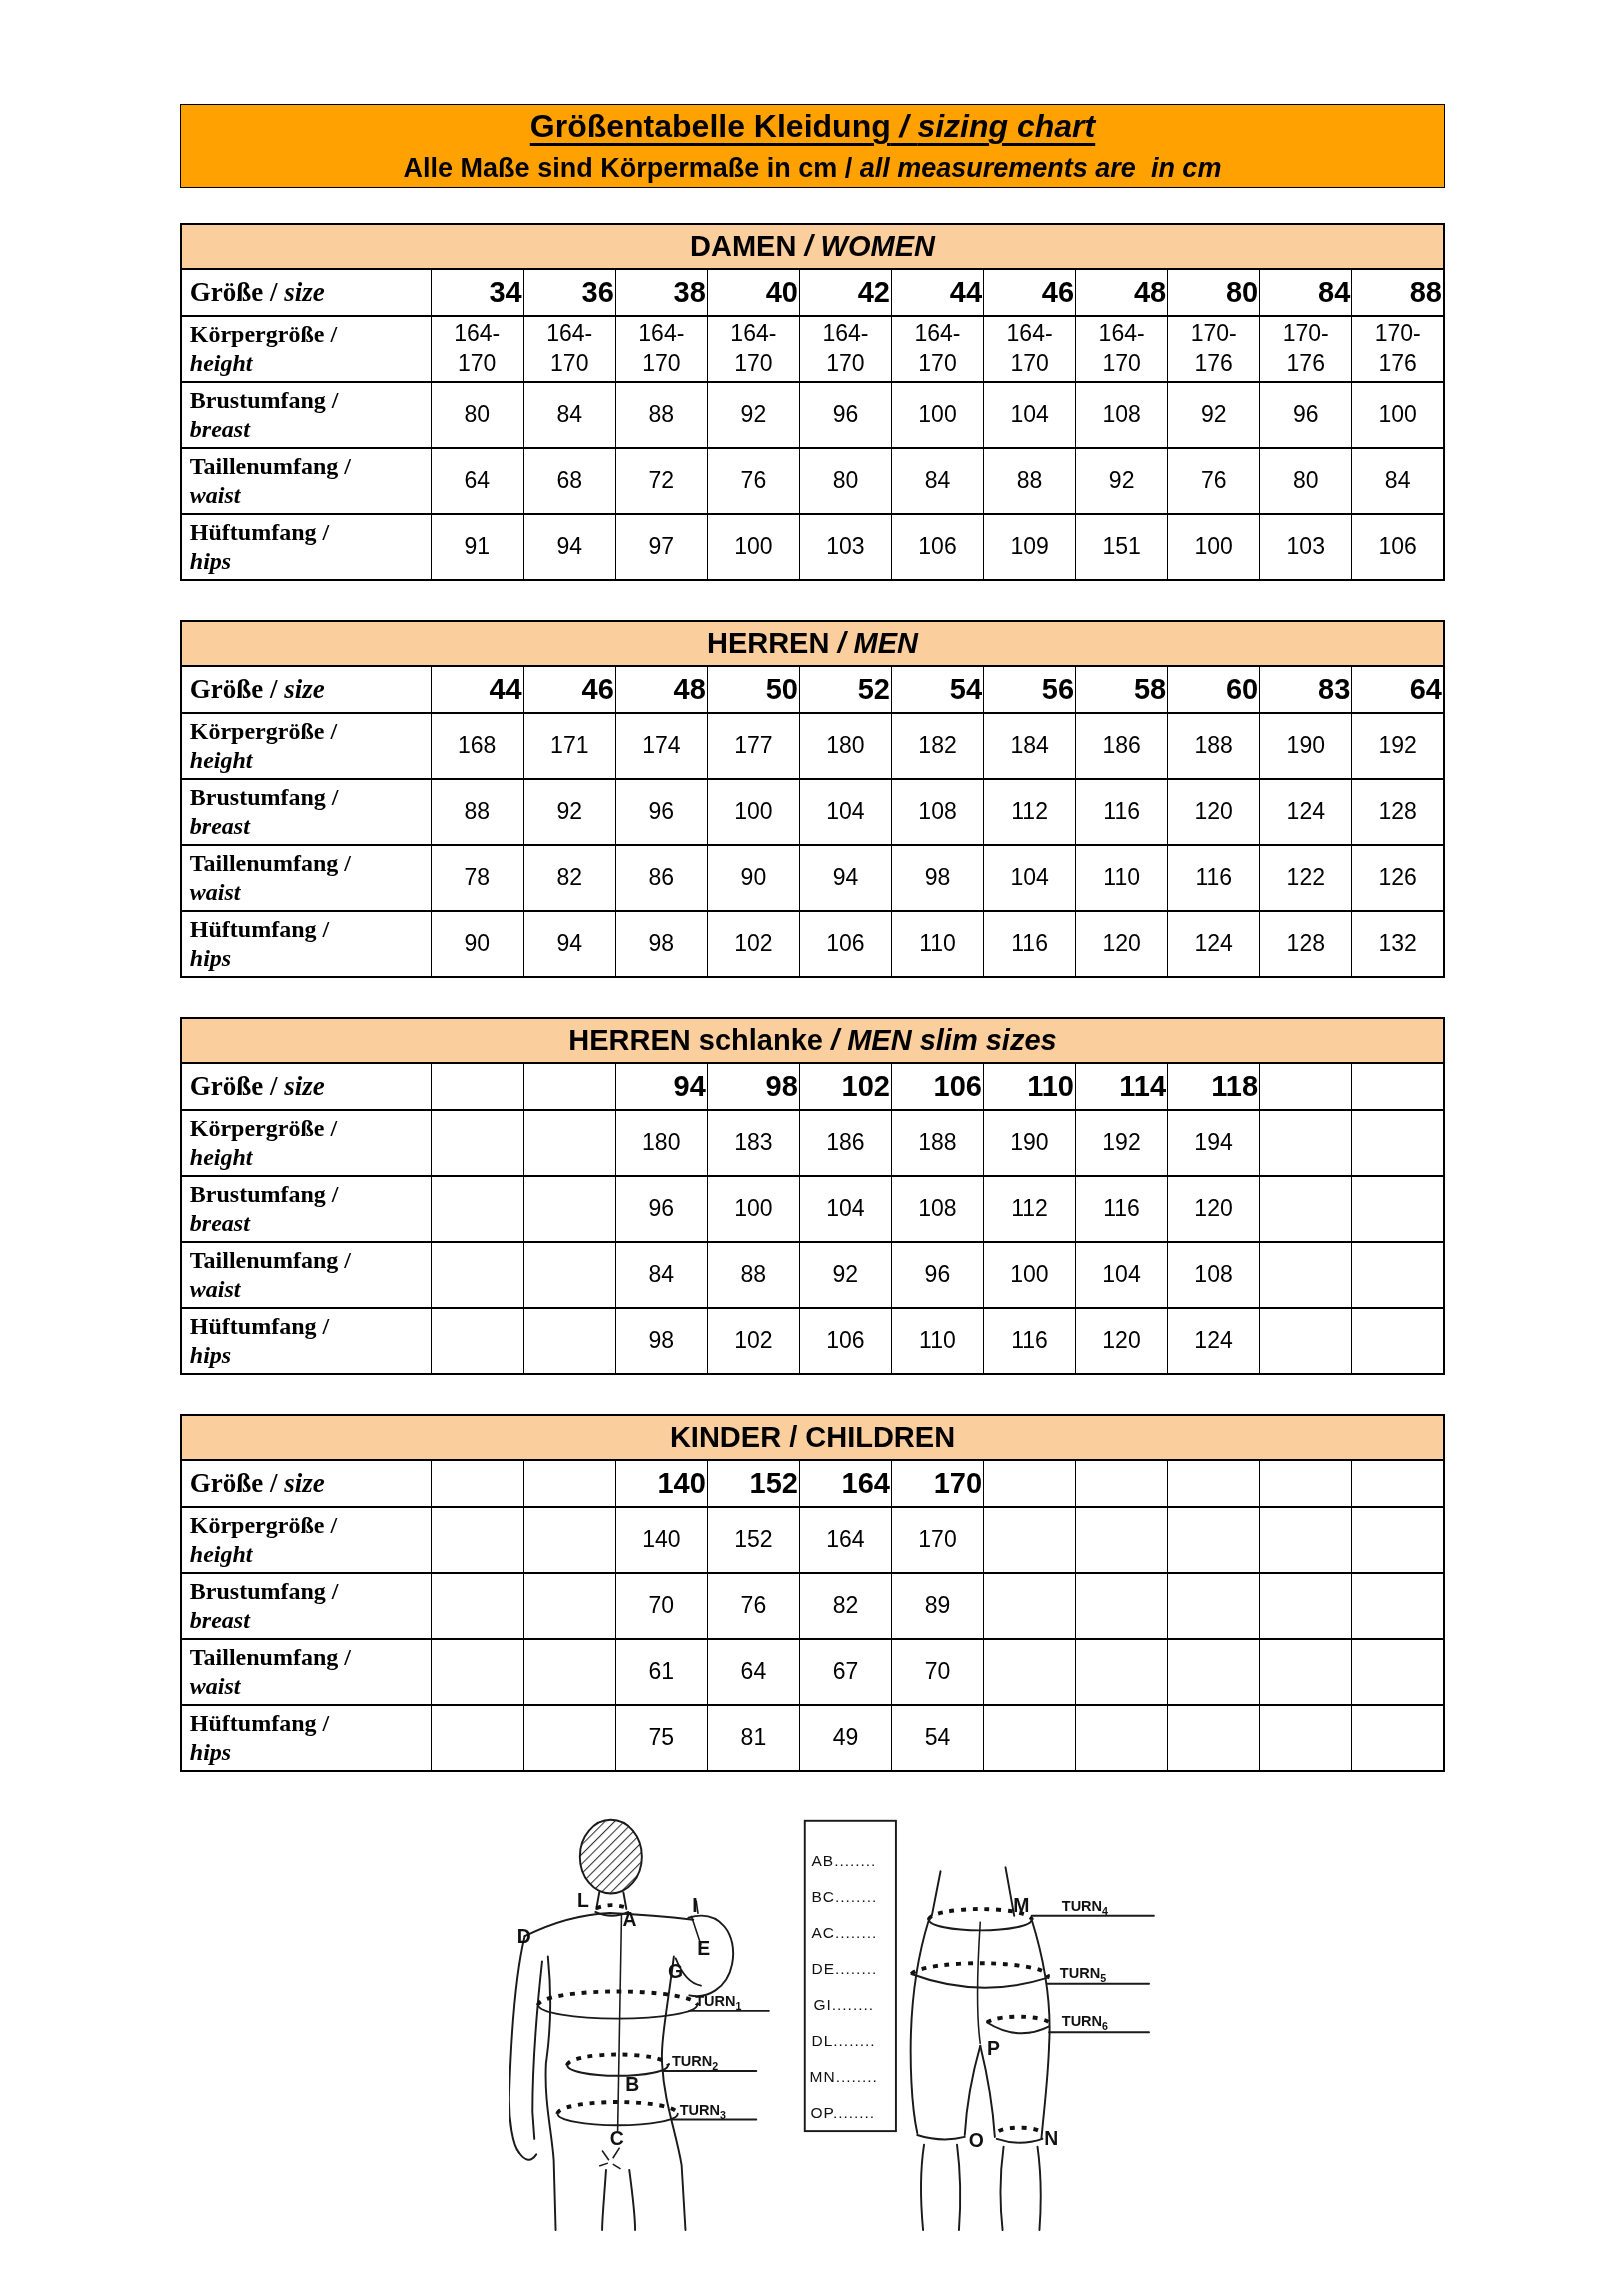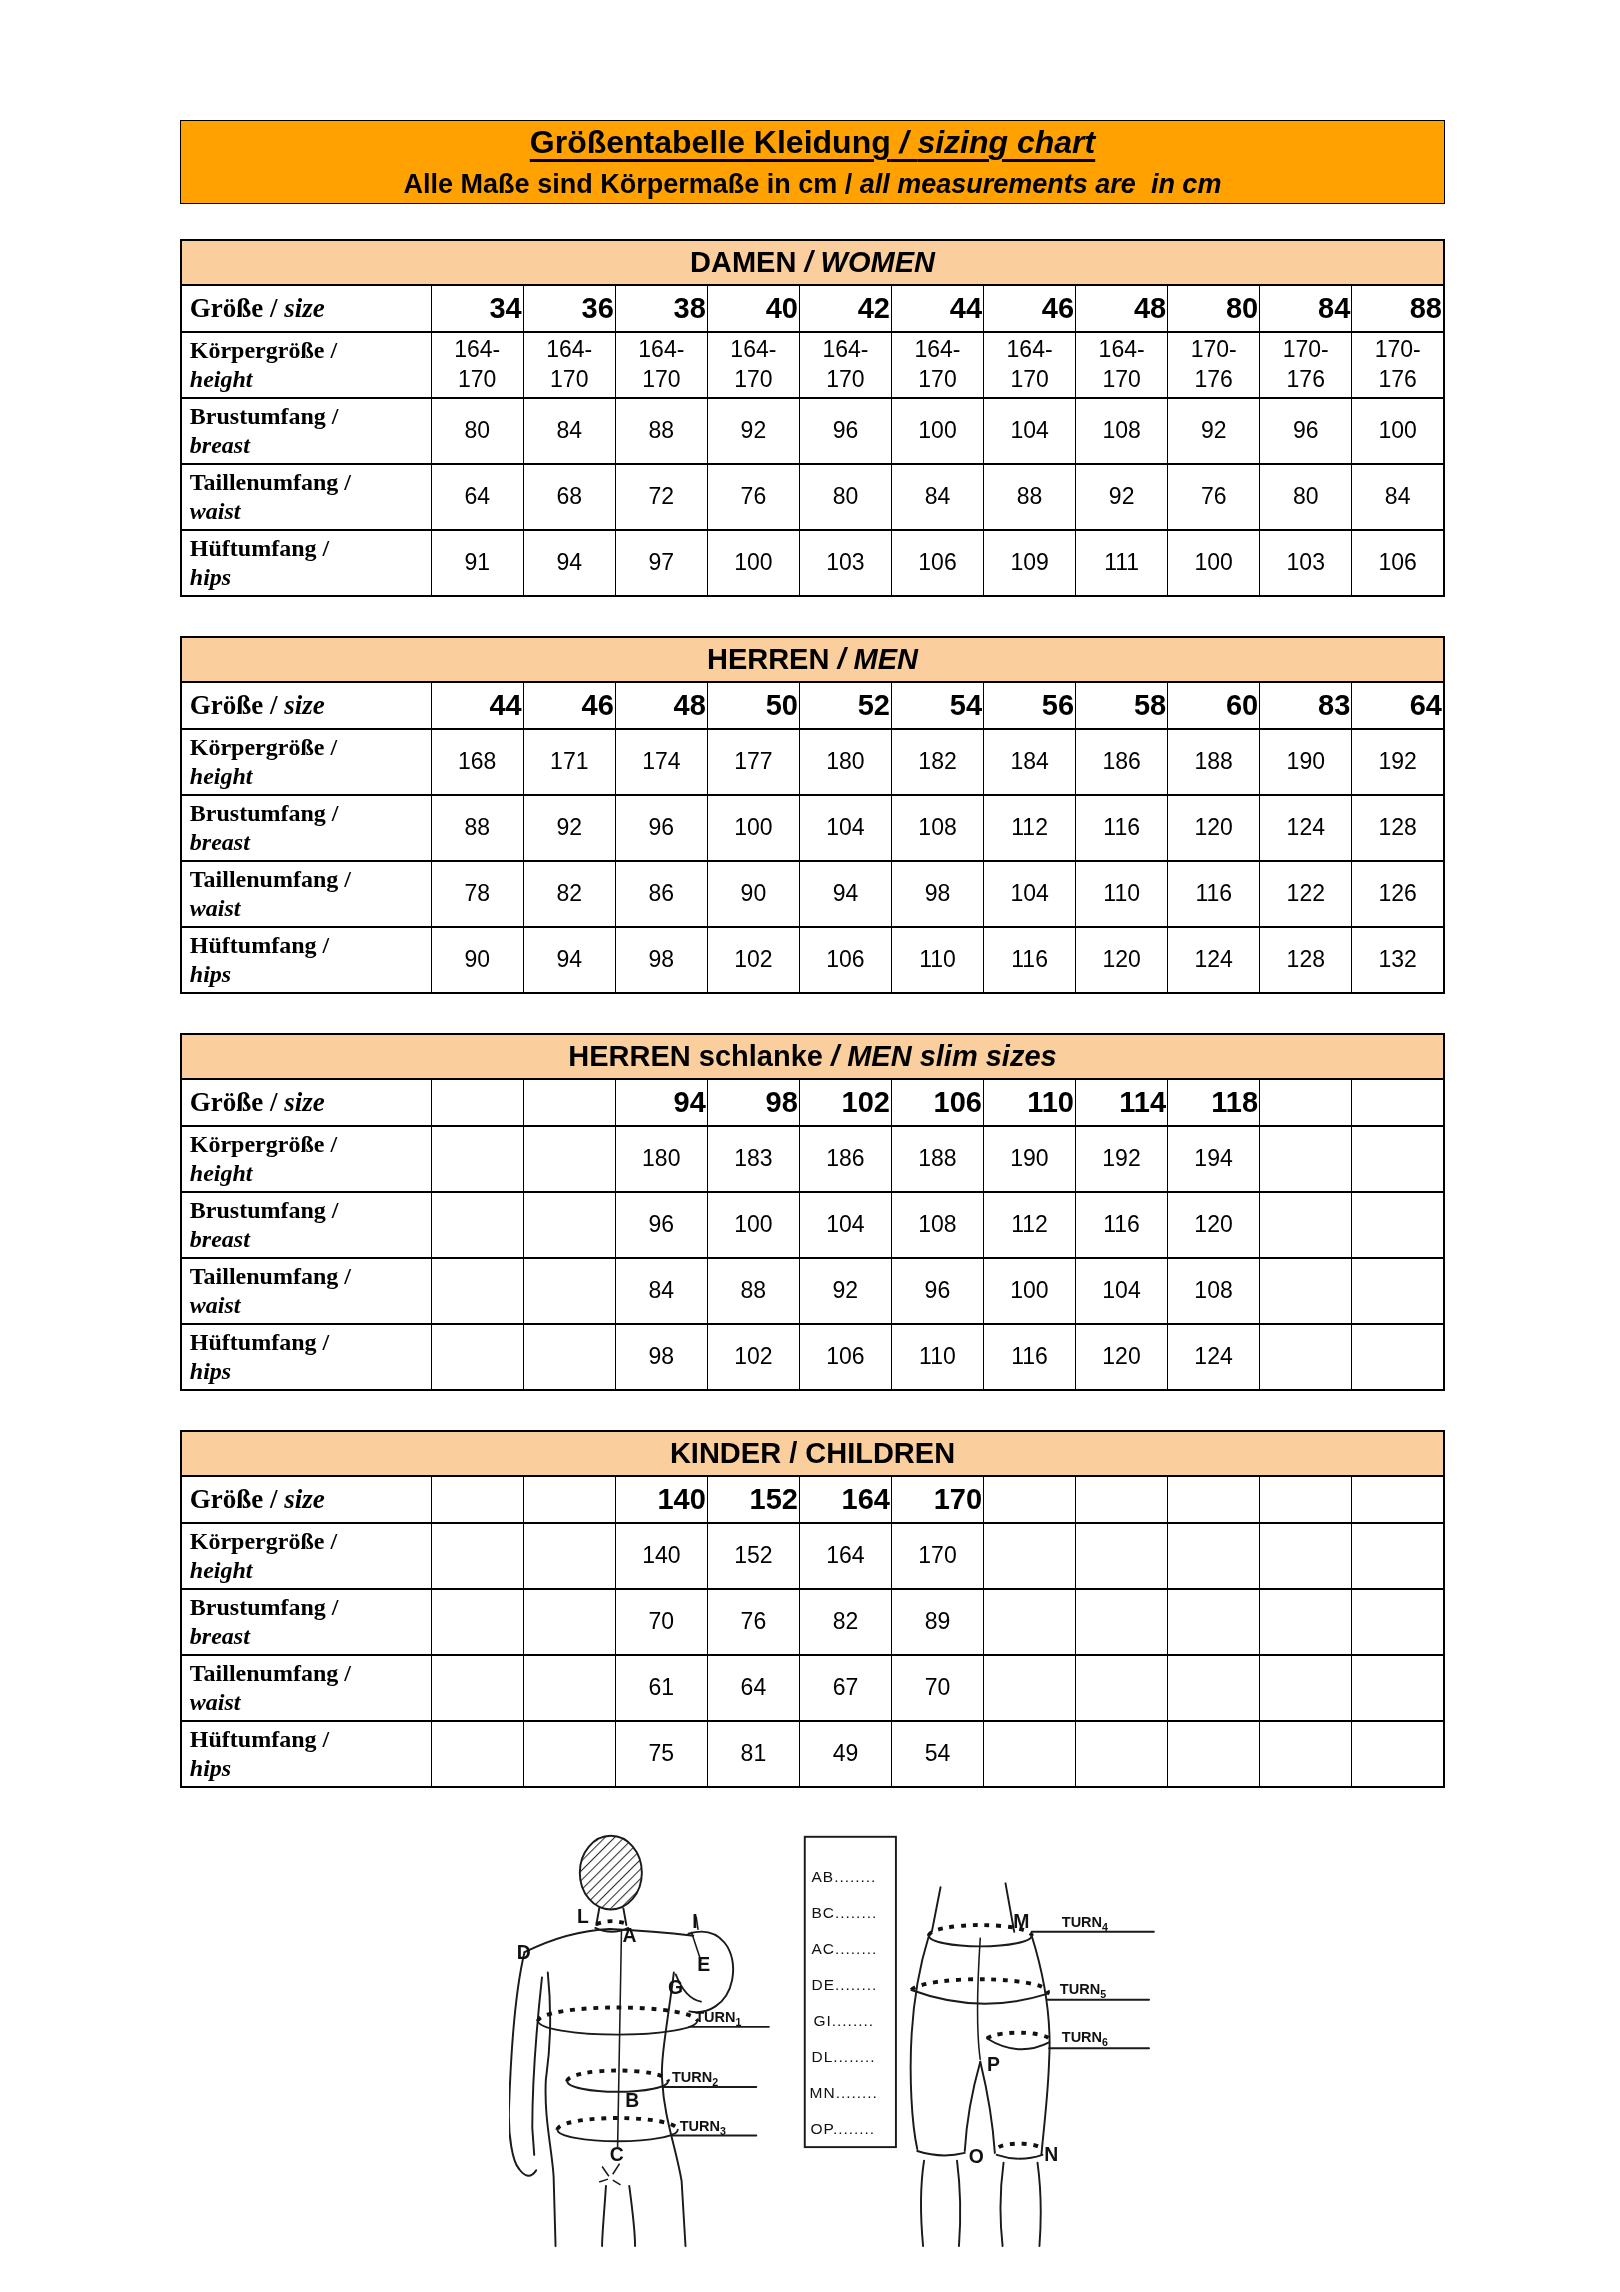--- a/index.html
+++ b/index.html
@@ -8,21 +8,21 @@
     width: 1621px;
     height: 2293px;
     background: #ffffff;
     font-family: "Liberation Sans", sans-serif;
     color: #000;
     overflow: hidden;
   }
   .content {
     position: absolute;
     left: 180px;
-    top: 120px;
+    top: 104px;
     width: 1265px;
   }
   .it { font-style: italic; }
 
   
   .header-box {
     background: #FFA100;
     border: 1.9px solid #000;
     height: 82px;
     display: flex;
@@ -207,21 +207,21 @@
             </tr>
             <tr class="data-row">
               <td class="label-cell"><span>Hüftumfang /</span><br><span class="it">hips</span></td>
               <td class="data-cell">91</td>
               <td class="data-cell">94</td>
               <td class="data-cell">97</td>
               <td class="data-cell">100</td>
               <td class="data-cell">103</td>
               <td class="data-cell">106</td>
               <td class="data-cell">109</td>
-              <td class="data-cell">111</td>
+              <td class="data-cell">151</td>
               <td class="data-cell dbl">100</td>
               <td class="data-cell">103</td>
               <td class="data-cell">106</td>
             </tr>
           </tbody>
         </table>
         <table class="size-table">
           <colgroup>
             <col style="width: 250px;">
             <col style="width: 92px;">

